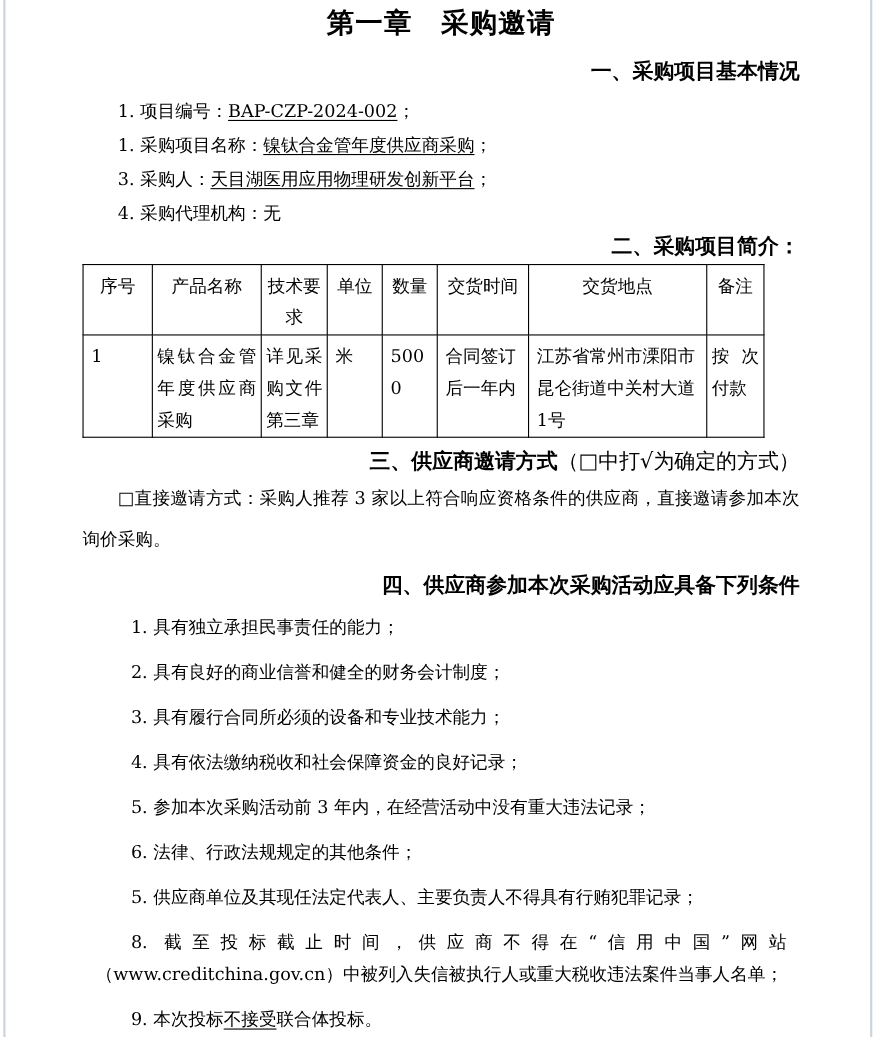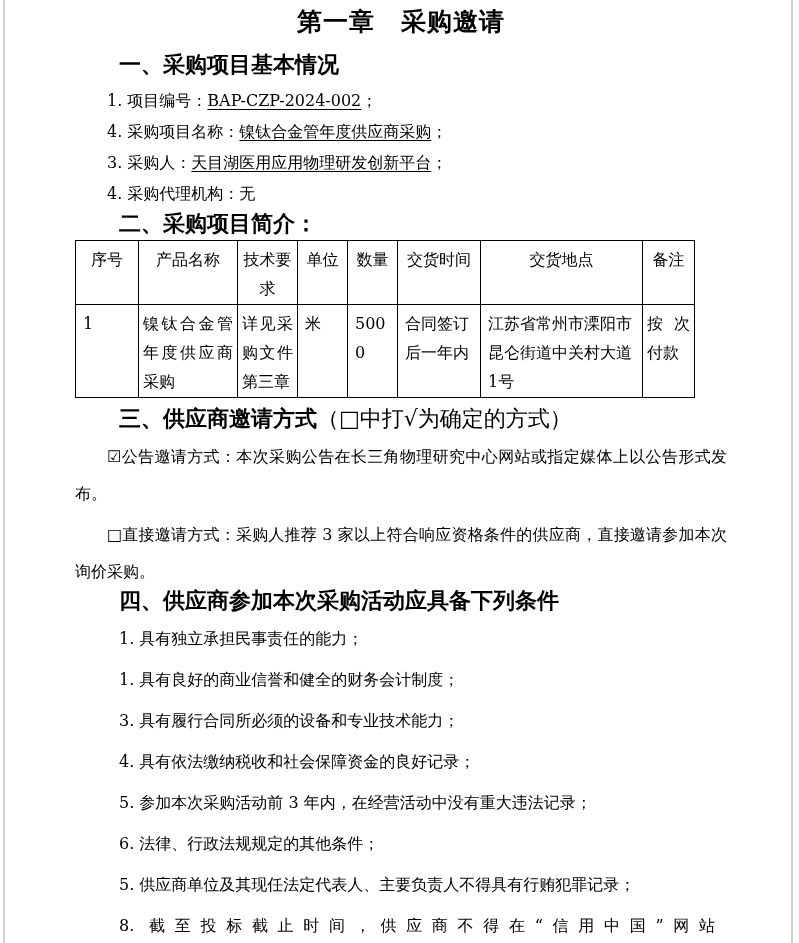--- a/index.html
+++ b/index.html
@@ -26,34 +26,35 @@
     font-weight: 700;
     font-size: 25px;
     line-height: 34px;
     letter-spacing: 1px;
     text-align: center;
     margin: 5px 0 15px 0;
   }
   .sec-heading {
     font-family: "DejaVu Sans", "Liberation Sans", sans-serif;
     font-weight: 700;
-    font-size: 22px;
+    font-size: 19px;
     line-height: 22px;
     text-indent: 2em;
     margin: 0;
+    text-align: right;
   }
   .sec-heading .paren {
     font-family: "DejaVu Serif", "Liberation Serif", serif;
     font-weight: 400;
     margin-top: 36px;
   }
   #sec1-heading { margin-bottom: 9px; }
   #sec2-heading { margin-top: 4px; }
   #sec3-heading { margin-top: 10px; }
-  #sec4-heading { }
+  #sec4-heading { margin-top: 13px; }
 
   .s1-item {
     margin: 0;
     line-height: 31px;
     text-indent: 2em;
   }
   .u { text-decoration: underline; text-underline-offset: 3px; }
 
   table.spec {
     border-collapse: collapse;
@@ -96,21 +97,21 @@
 <div class="edge-line edge-left"></div>
 <div class="edge-line edge-right"></div>
 
 <div class="content">
 
   <h1 class="doc-title">第一章　采购邀请</h1>
 
   <h2 class="sec-heading" id="sec1-heading">一、采购项目基本情况</h2>
 
   <p class="s1-item"><span>1. 项目编号：</span><span class="u">BAP-CZP-2024-002</span><span>；</span></p>
-  <p class="s1-item"><span>4. 采购项目名称：</span><span class="u">镍钛合金管年度供应商采购</span><span>；</span></p>
+  <p class="s1-item"><span>1. 采购项目名称：</span><span class="u">镍钛合金管年度供应商采购</span><span>；</span></p>
   <p class="s1-item"><span>3. 采购人：</span><span class="u">天目湖医用应用物理研发创新平台</span><span>；</span></p>
   <p class="s1-item"><span>4. 采购代理机构：无</span></p>
 
   <h2 class="sec-heading" id="sec2-heading">二、采购项目简介：</h2>
 
   <table class="spec">
     <colgroup>
       <col style="width:63px">
         <col style="width:99px">
         <col style="width:60px">
@@ -139,29 +140,28 @@
       <td>5000</td>
       <td>合同签订后一年内</td>
       <td>江苏省常州市溧阳市昆仑街道中关村大道1号</td>
       <td class="just">按次付款</td>
     </tr>
   </tbody>
     </table>
 
   <h2 class="sec-heading" id="sec3-heading"><span>三、供应商邀请方式</span><span class="paren">（□中打√为确定的方式）</span></h2>
 
-  <p class="para" id="para-announce"><span>☑</span><span>公告邀请方式：本次采购公告在长三角物理研究中心网站或指定媒体上以公告形式发布。</span></p>
 
   <p class="para" id="para-direct"><span>□</span><span>直接邀请方式：采购人推荐 3 家以上符合响应资格条件的供应商，直接邀请参加本次询价采购。</span></p>
 
   <h2 class="sec-heading" id="sec4-heading">四、供应商参加本次采购活动应具备下列条件</h2>
 
   <div id="s4-list">
     <p class="s4-item"><span>1. 具有独立承担民事责任的能力；</span></p>
-    <p class="s4-item"><span>1. 具有良好的商业信誉和健全的财务会计制度；</span></p>
+    <p class="s4-item"><span>2. 具有良好的商业信誉和健全的财务会计制度；</span></p>
     <p class="s4-item"><span>3. 具有履行合同所必须的设备和专业技术能力；</span></p>
     <p class="s4-item"><span>4. 具有依法缴纳税收和社会保障资金的良好记录；</span></p>
     <p class="s4-item"><span>5. 参加本次采购活动前 3 年内，在经营活动中没有重大违法记录；</span></p>
     <p class="s4-item"><span>6. 法律、行政法规规定的其他条件；</span></p>
     <p class="s4-item"><span>5. 供应商单位及其现任法定代表人、主要负责人不得具有行贿犯罪记录；</span></p>
     <p class="s4-item"><span>8. 截至投标截止时间，供应商不得在“信用中国”网站（www.creditchina.gov.cn）中被列入失信被执行人或重大税收违法案件当事人名单；</span></p>
     <p class="s4-item"><span>9. 本次投标</span><span class="u">不接受</span><span>联合体投标。</span></p>
   </div>
 
 </div>

